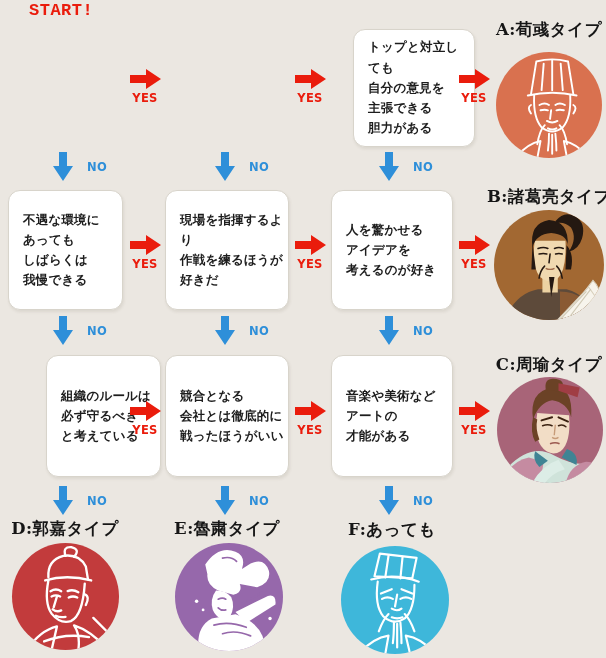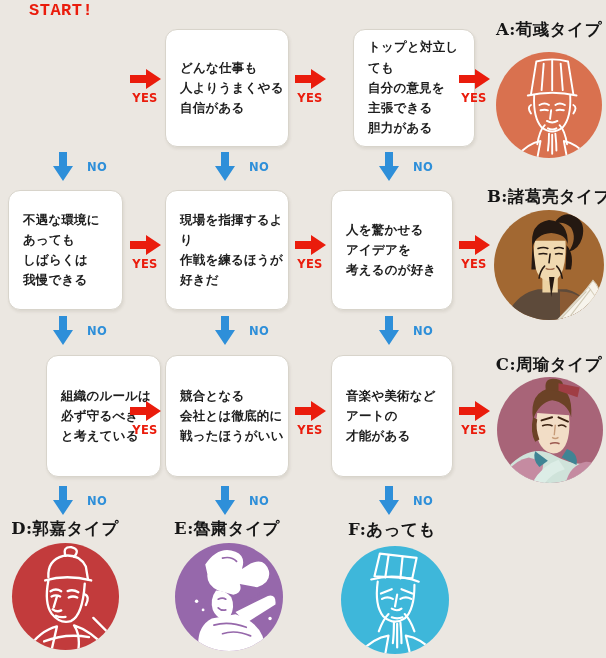--- a/index.html
+++ b/index.html
@@ -39,23 +39,20 @@
   }
   .rcircle svg{display:block;width:100%;height:100%;}
 </style>
 </head>
 <body>
 
 <div class="canvas">
 
   <div class="start-label">START!</div>
 
-  <div class="qbox" style="left:165px;top:29px;width:124px;height:118px;">どんな仕事も
-人よりうまくやる
-自信がある</div>
   <div class="qbox" style="left:331px;top:29px;width:122px;height:118px;margin-left:22px;">トップと対立しても
 自分の意見を
 主張できる
 胆力がある</div>
   <div class="qbox" style="left:8px;top:190px;width:115px;height:120px;">不遇な環境に
 あっても
 しばらくは
 我慢できる</div>
   <div class="qbox" style="left:165px;top:190px;width:124px;height:120px;">現場を指揮するより
 作戦を練るほうが

